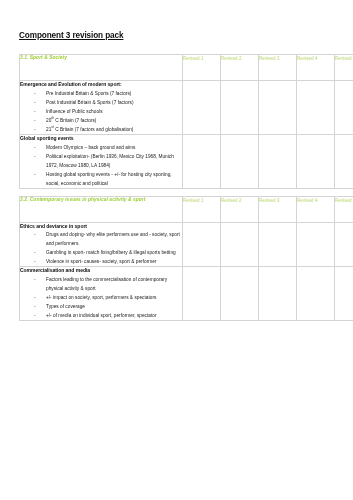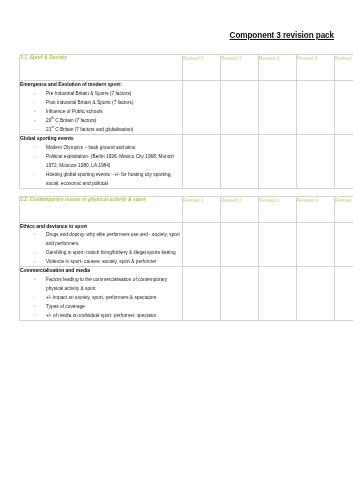--- a/index.html
+++ b/index.html
@@ -16,21 +16,21 @@
   }
   .page {
     width: 353px;
     height: 500px;
     box-sizing: border-box;
     padding: 0 19px;
     background: #ffffff;
     position: relative;
   }
   .doc-title {
-    text-align: right;
+    text-align: left;
     font-size: 8.2px;
     font-weight: bold;
     text-decoration: underline;
     letter-spacing: -0.1px;
     margin: 0;
     padding-top: 31px;
     padding-bottom: 0;
     color: #101010;
   }
   table.revtable {

